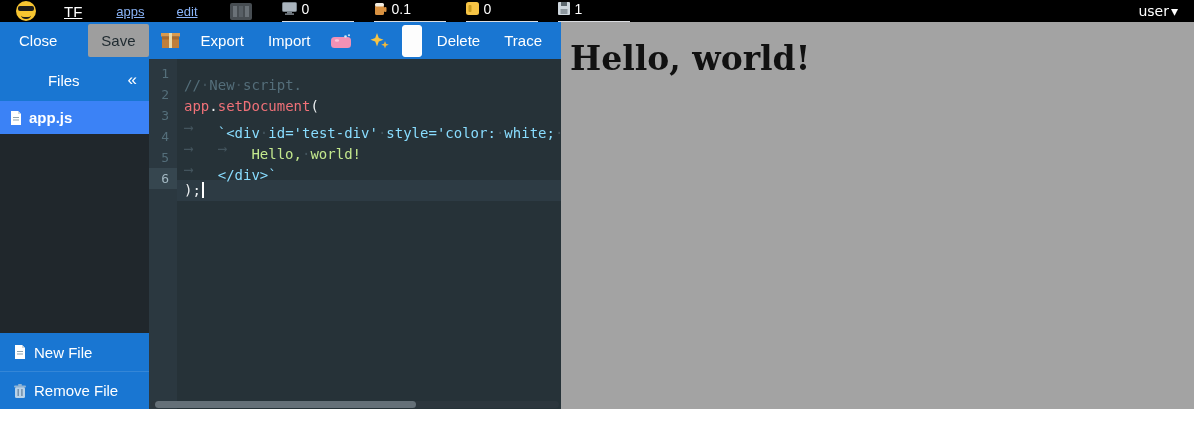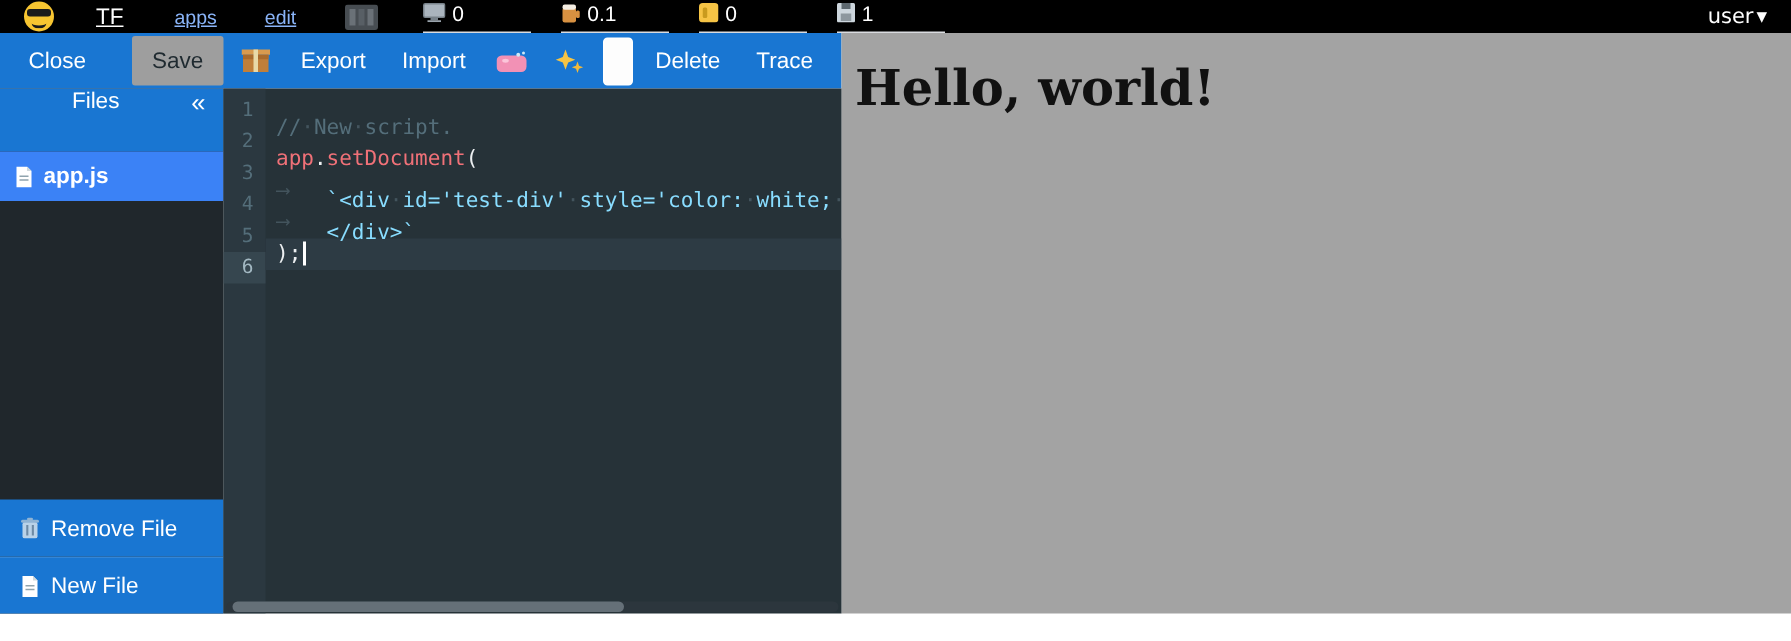--- a/index.html
+++ b/index.html
@@ -30,21 +30,21 @@
   .toolbar { height:37px; background:#1976d2; display:flex; align-items:center; padding:0 10px; gap:6px; flex:none; }
   .tb-btn { background:transparent; border:none; color:#fff; font-size:15px; padding:6px 9px; cursor:pointer;
             font-family:inherit; border-radius:3px; white-space:nowrap; }
   .tb-btn.save { background:#9e9e9e; color:#1f2a30; padding:8px 13px; border-radius:2px;margin-left:16px; }
   .tb-icon-btn { background:transparent; border:none; padding:4px 6px; cursor:pointer; display:inline-flex; align-items:center; }
   .tb-blank { width:30px; height:32px; background:#fdfdfd; border:1px solid #fff; border-radius:3px; cursor:pointer; }
 
   
   .workspace { display:flex; flex:1; min-height:0; }
   .files { width:149px; flex:none; display:flex; flex-direction:column; background:#20272c; }
-  .files-header { height:42px; background:#1976d2; color:#fff; font-size:15px; display:flex; align-items:flex-start; flex:none; }
+  .files-header { height:42px; background:#1976d2; color:#fff; font-size:15px; display:flex; align-items:center; flex:none; }
   .files-title { flex:1; text-align:center; }
   .collapse-btn { background:none; border:none; color:#fff; font-size:17px; padding:0 12px 0 0; cursor:pointer; font-family:inherit; }
   .file-item { height:33px; background:#3b82f6; color:#fff; font-size:15px; font-weight:bold;
                display:flex; align-items:center; gap:7px; padding:0 10px; cursor:pointer; flex:none; }
   .files-filler { flex:1; }
   .file-action { height:38px; background:#1976d2; border:none; color:#fff; font-size:15px; font-family:inherit;
                  display:flex; align-items:center; gap:8px; padding:0 14px; cursor:pointer; flex:none; text-align:left; }
   .file-action + .file-action { border-top:1px solid rgba(255,255,255,0.12); }
 
   
@@ -175,52 +175,53 @@
             <path d="M1 0 h7 l3 3 v11 h-10 z" fill="#ffffff"></path>
             <path d="M8 0 l3 3 h-3 z" fill="#cfd8dc"></path>
             <rect x="3" y="6" width="6" height="1" fill="#90a4ae"></rect>
             <rect x="3" y="8.5" width="6" height="1" fill="#90a4ae"></rect>
           </svg>
           <span>app.js</span>
         </div>
         <div class="files-filler"></div>
         <button class="file-action">
           <svg width="12" height="14" viewBox="0 0 12 14">
+            <path d="M1 0 h7 l3 3 v11 h-10 z" fill="#ffffff"></path>
+            <path d="M8 0 l3 3 h-3 z" fill="#cfd8dc"></path>
+            <rect x="3" y="6" width="6" height="1" fill="#90a4ae"></rect>
+            <rect x="3" y="8.5" width="6" height="1" fill="#90a4ae"></rect>
+          </svg>
+          <span>New File</span>
+        </button>
+        <button class="file-action">
+          <svg width="12" height="14" viewBox="0 0 12 14">
             <rect x="1" y="3" width="10" height="11" rx="1.5" fill="#b9d2e8"></rect>
             <rect x="0" y="1.5" width="12" height="2" rx="1" fill="#90b4d4"></rect>
             <rect x="4" y="0" width="4" height="2" rx="1" fill="#90b4d4"></rect>
             <rect x="3.5" y="5" width="1.4" height="7" fill="#6d8aa5"></rect>
             <rect x="7.2" y="5" width="1.4" height="7" fill="#6d8aa5"></rect>
           </svg>
           <span>Remove File</span>
-        </button>
-        <button class="file-action">
-          <svg width="12" height="14" viewBox="0 0 12 14">
-            <path d="M1 0 h7 l3 3 v11 h-10 z" fill="#ffffff"></path>
-            <path d="M8 0 l3 3 h-3 z" fill="#cfd8dc"></path>
-            <rect x="3" y="6" width="6" height="1" fill="#90a4ae"></rect>
-            <rect x="3" y="8.5" width="6" height="1" fill="#90a4ae"></rect>
-          </svg>
-          <span>New File</span>
         </button>
       </aside>
 
       <div class="editor">
         <div class="gutter">
             <div class="gut-line">1</div>
             <div class="gut-line">2</div>
             <div class="gut-line">3</div>
             <div class="gut-line">4</div>
             <div class="gut-line">5</div>
             <div class="gut-line active">6</div>
           </div>
         <div class="code-area">
             <div class="code-line"><span class="tok com">//</span><span class="tok ws">·</span><span class="tok com">New</span><span class="tok ws">·</span><span class="tok com">script.</span></div>
             <div class="code-line"><span class="tok var">app</span><span class="tok pun">.</span><span class="tok prop">setDocument</span><span class="tok pun">(</span></div>
             <div class="code-line"><span class="tok tab">⟶</span><span class="tok str">`</span><span class="tok tag">&lt;div</span><span class="tok ws">·</span><span class="tok attr">id=</span><span class="tok strv">'test-div'</span><span class="tok ws">·</span><span class="tok attr">style=</span><span class="tok strv">'color:</span><span class="tok ws">·</span><span class="tok strv">white;</span><span class="tok ws">·</span><span class="tok strv">f</span></div>
+            <div class="code-line"><span class="tok tab">⟶</span><span class="tok tab">⟶</span><span class="tok text">Hello,</span><span class="tok ws">·</span><span class="tok text">world!</span></div>
             <div class="code-line"><span class="tok tab">⟶</span><span class="tok tag">&lt;/div&gt;</span><span class="tok str">`</span></div>
             <div class="code-line active"><span class="tok pun">);</span><span class="cursor"></span></div>
           </div>
         <div class="hscroll">
           <div class="hscroll-thumb"></div>
         </div>
       </div>
 
     </div>
   </section>

